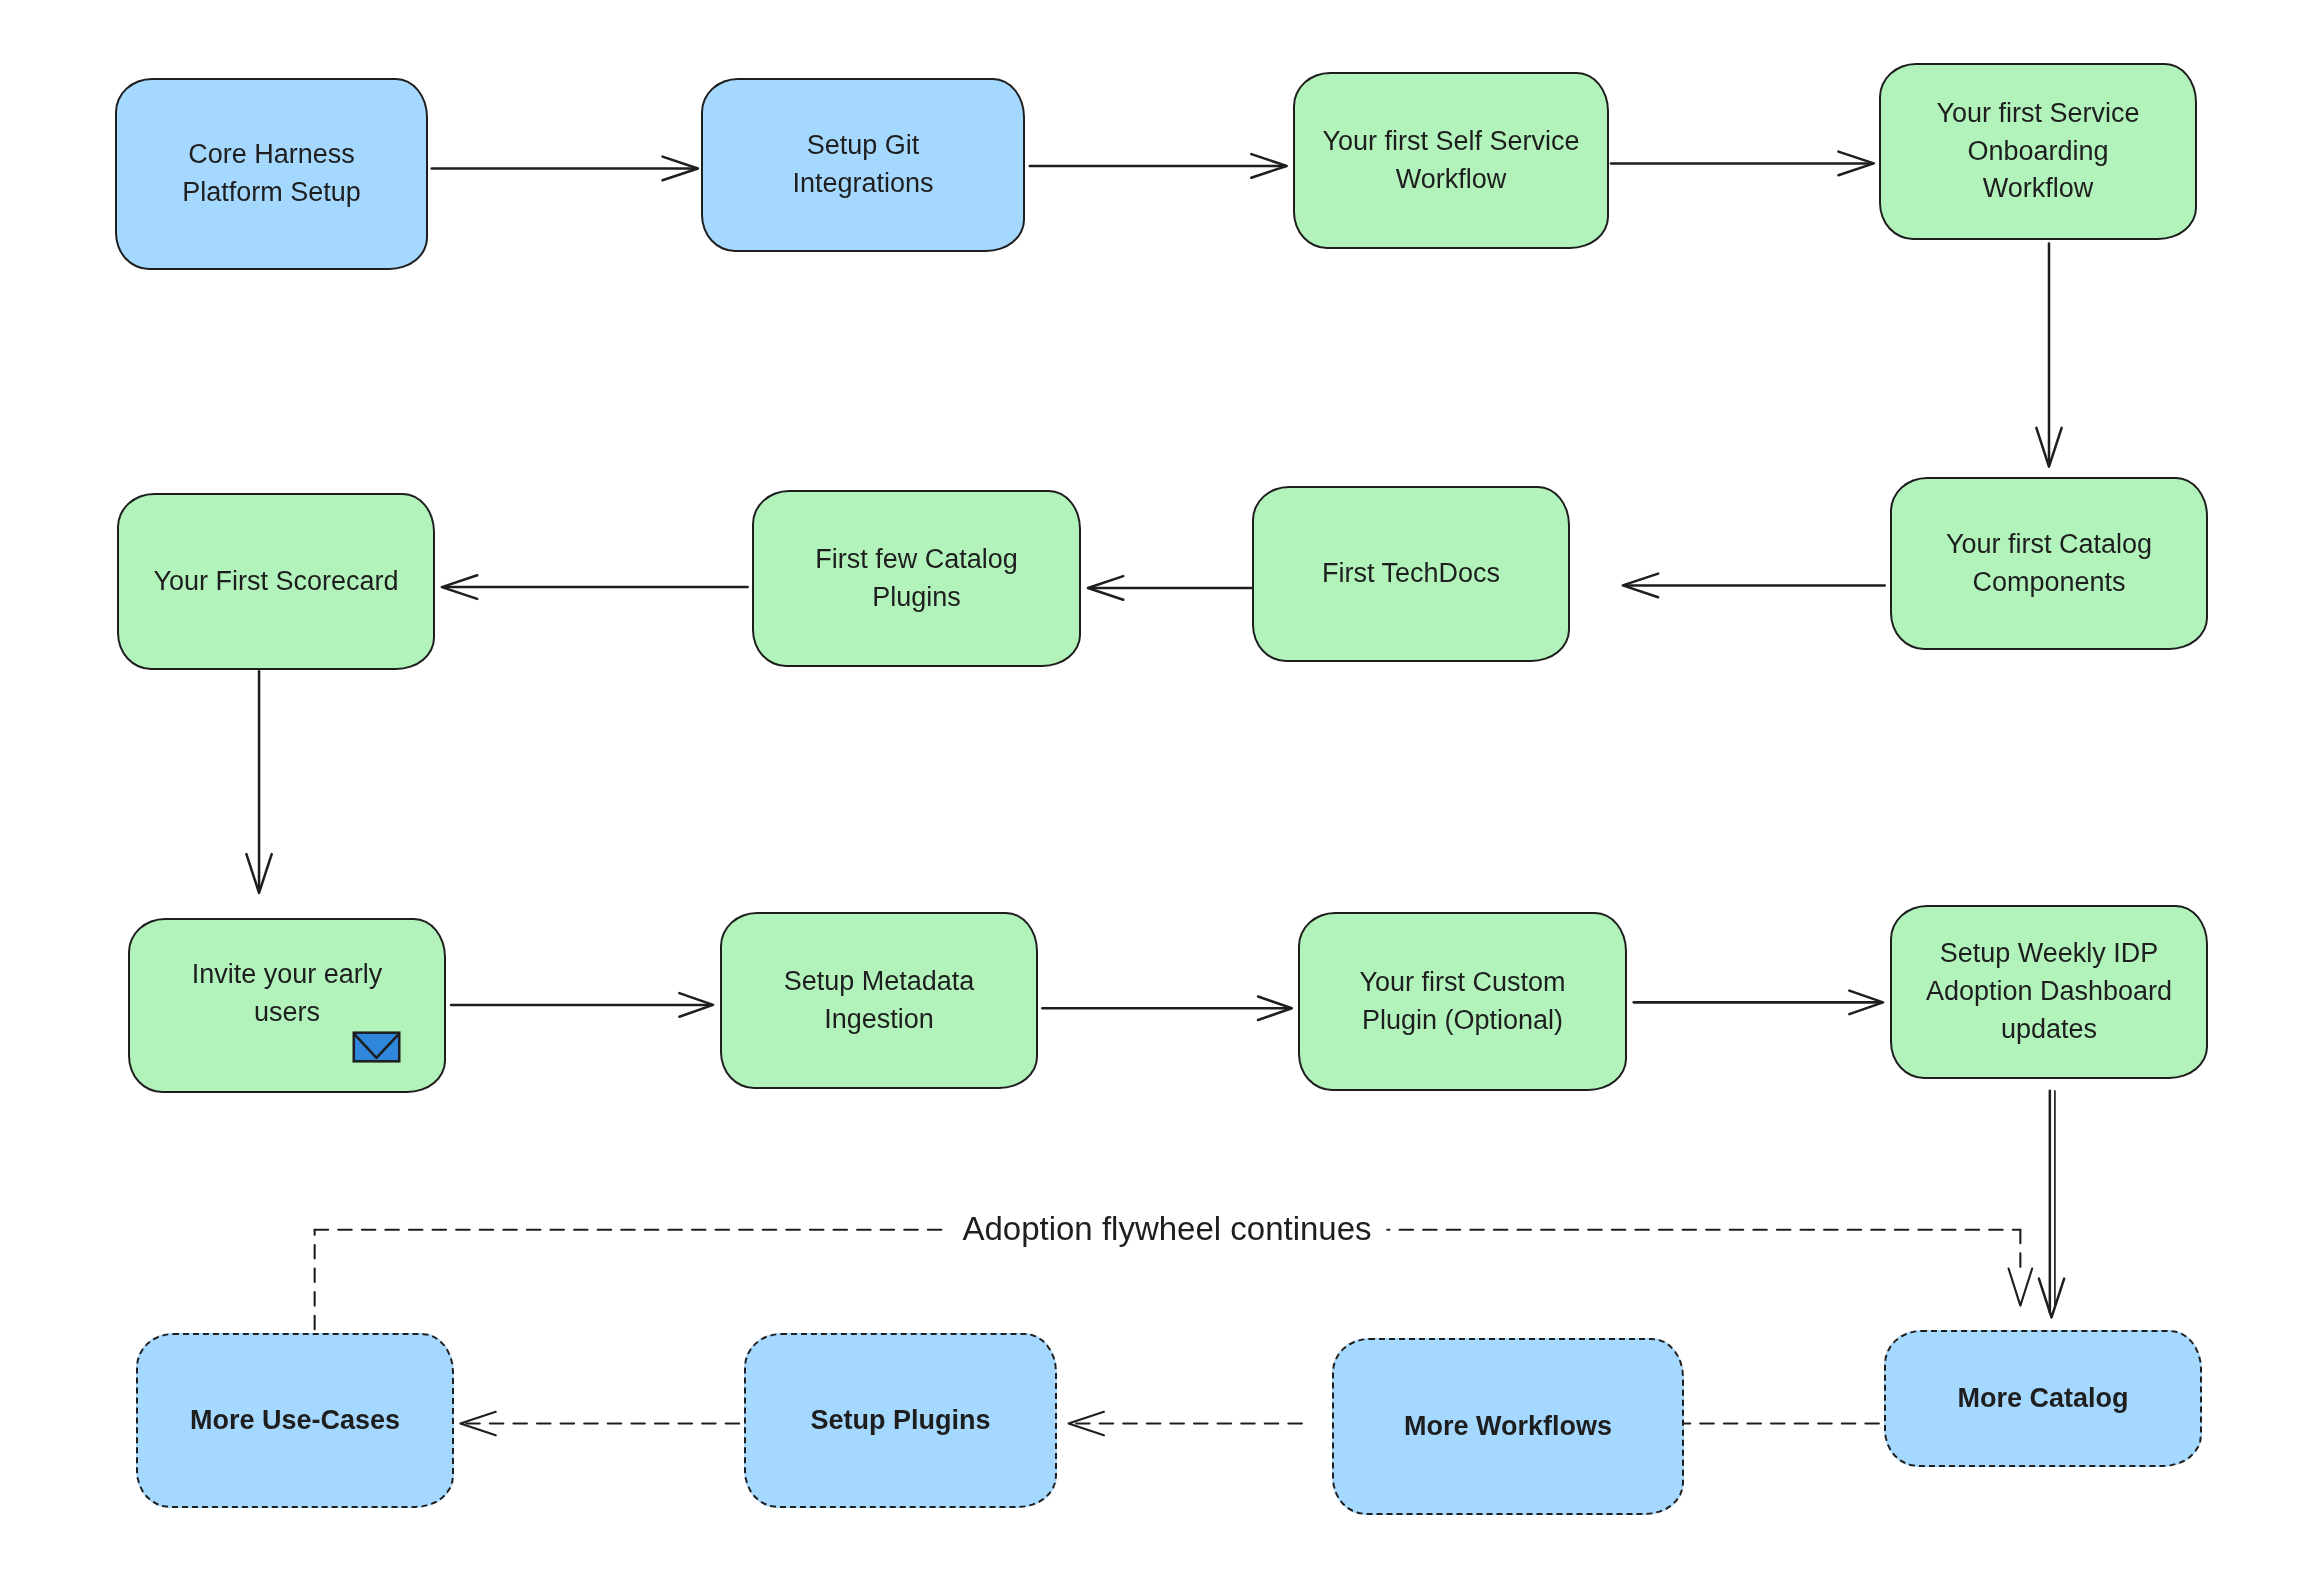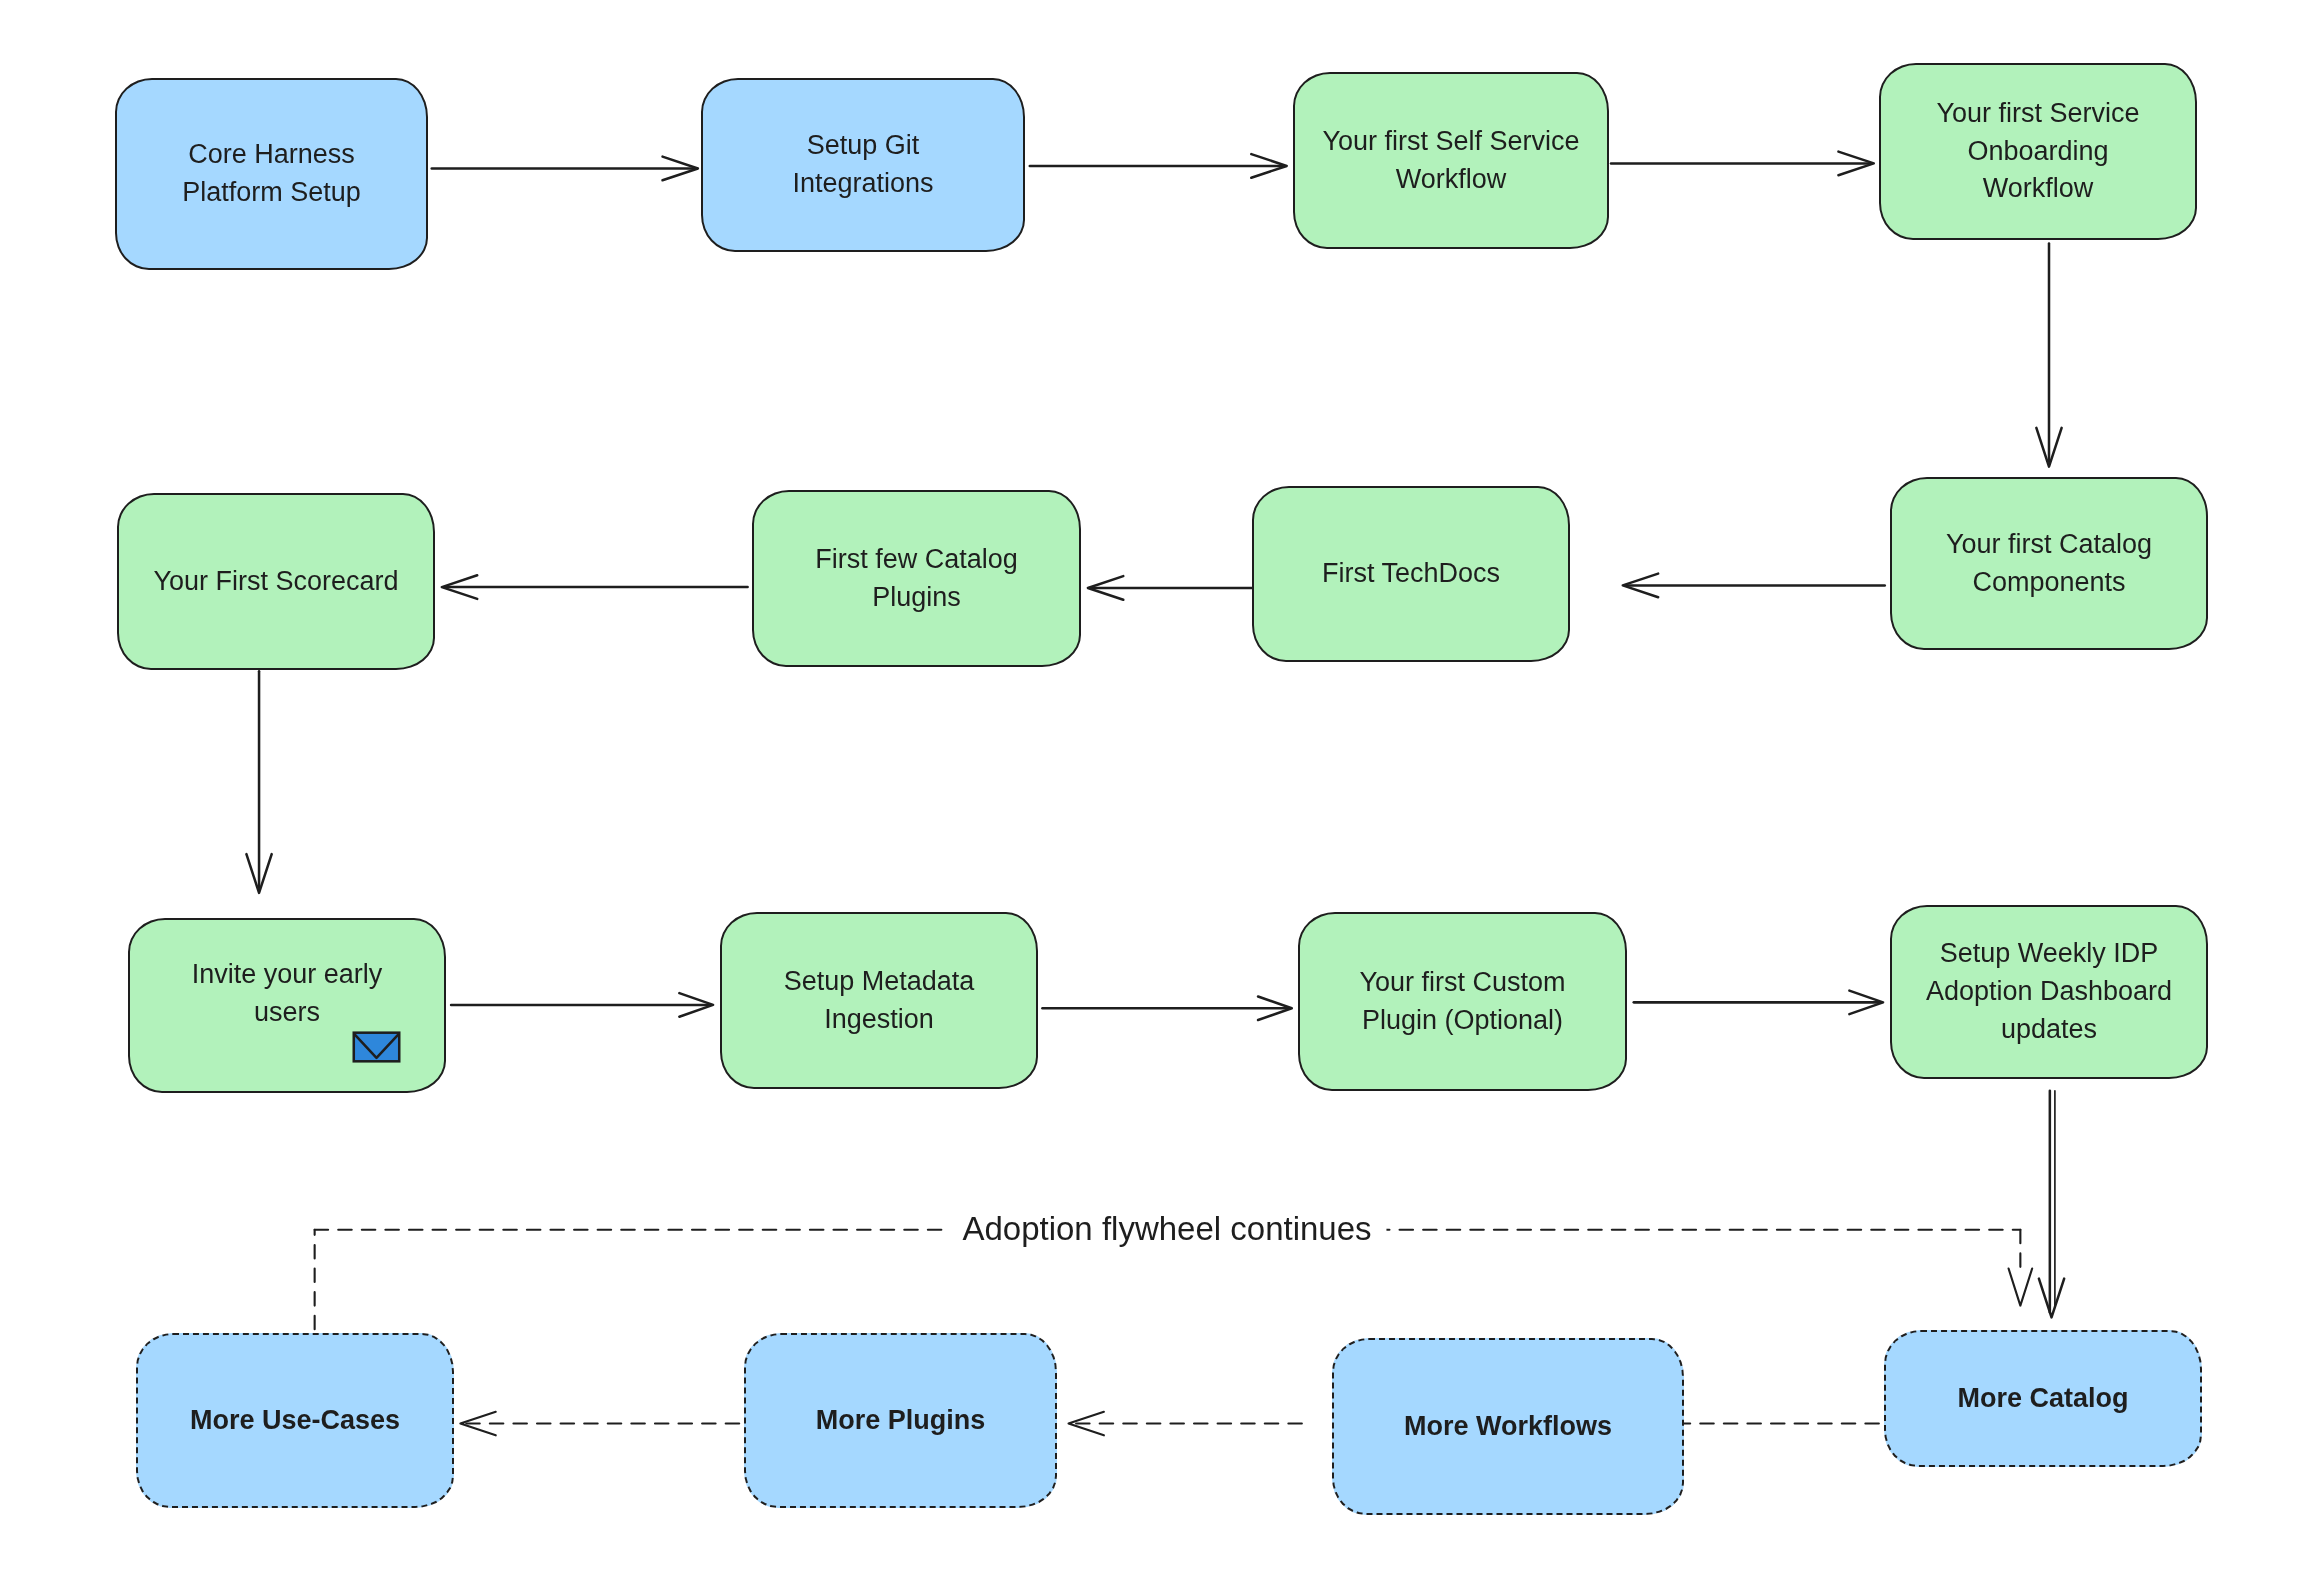--- a/index.html
+++ b/index.html
@@ -191,20 +191,20 @@
 
   <div class="flywheel-label">Adoption flywheel continues</div>
 
   <div class="node blue dashed" style="left:1884px;top:1330px;width:318px;height:137px">
     <span class="label">More Catalog</span>
   </div>
   <div class="node blue dashed" style="left:1332px;top:1338px;width:352px;height:177px">
     <span class="label">More Workflows</span>
   </div>
   <div class="node blue dashed" style="left:744px;top:1333px;width:313px;height:175px">
-    <span class="label">More Plugins</span>
+    <span class="label">Setup Plugins</span>
   </div>
   <div class="node blue dashed" style="left:136px;top:1333px;width:318px;height:175px">
     <span class="label">More Use-Cases</span>
   </div>
 
 </div>
 
 
 </body></html>

